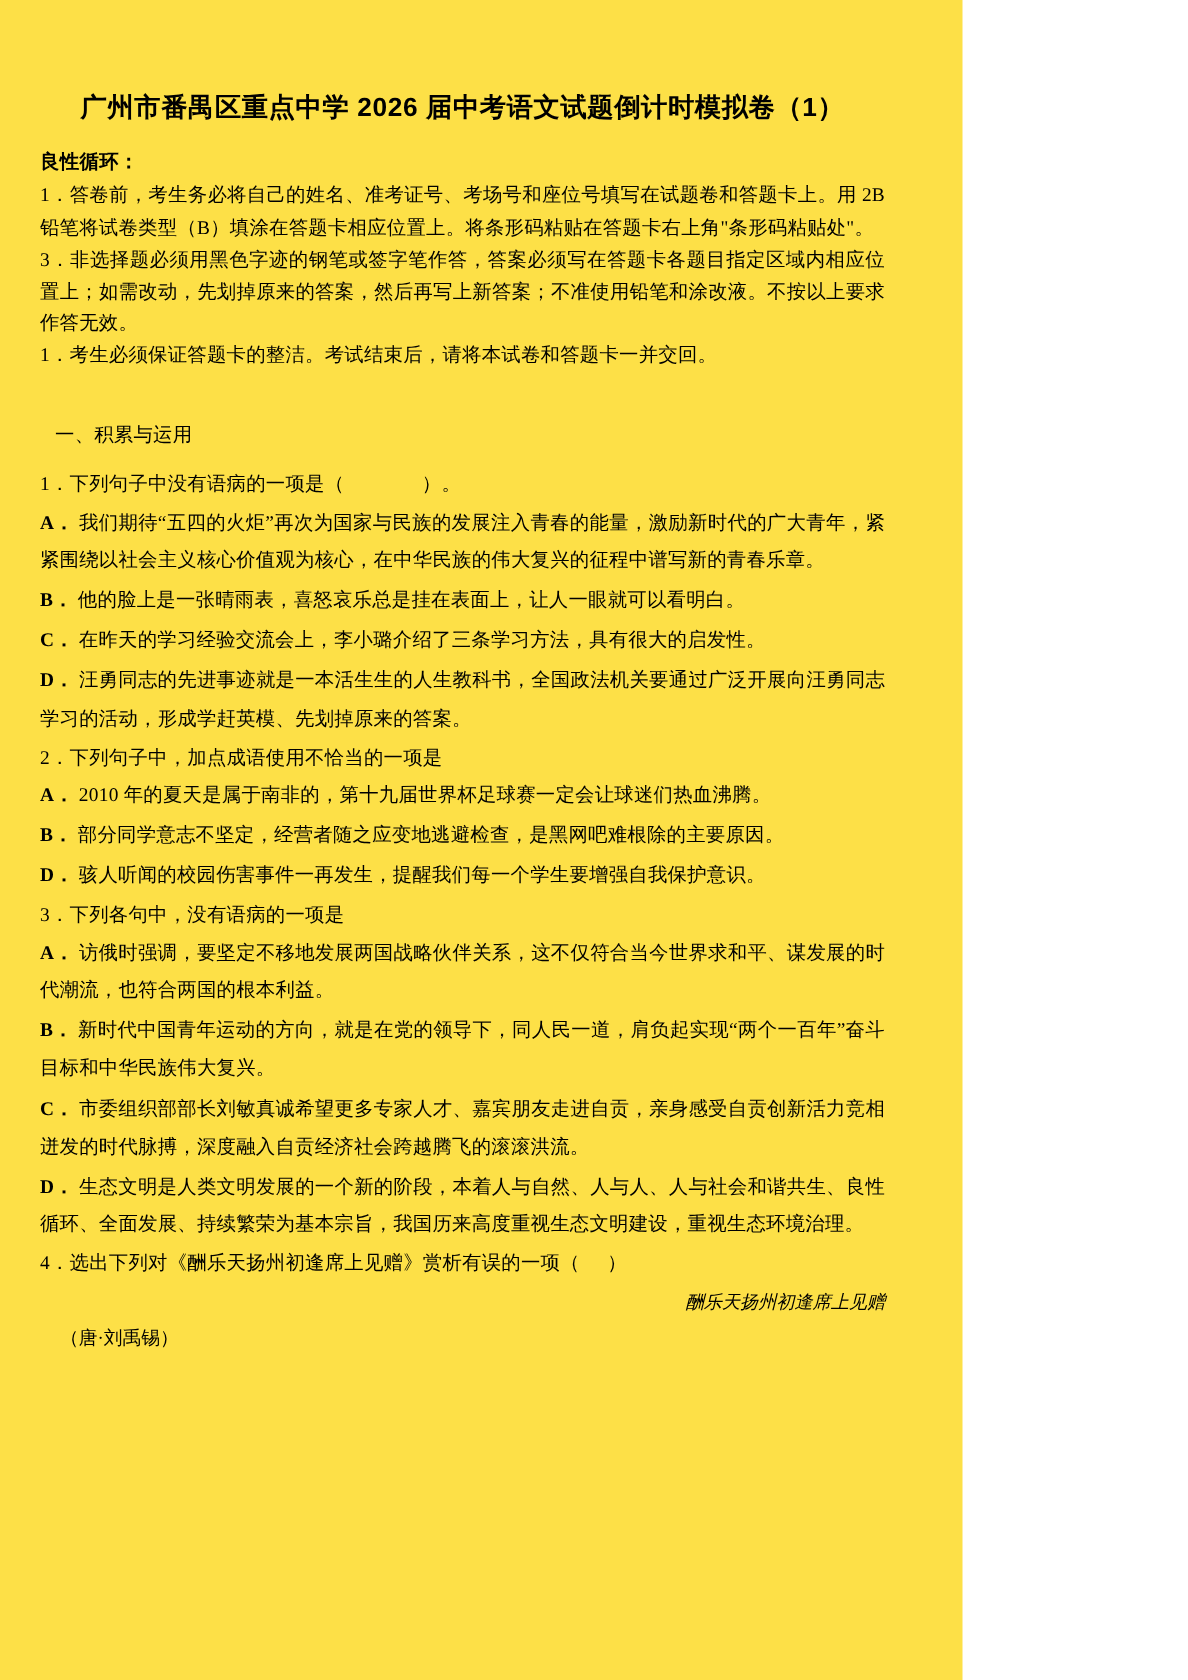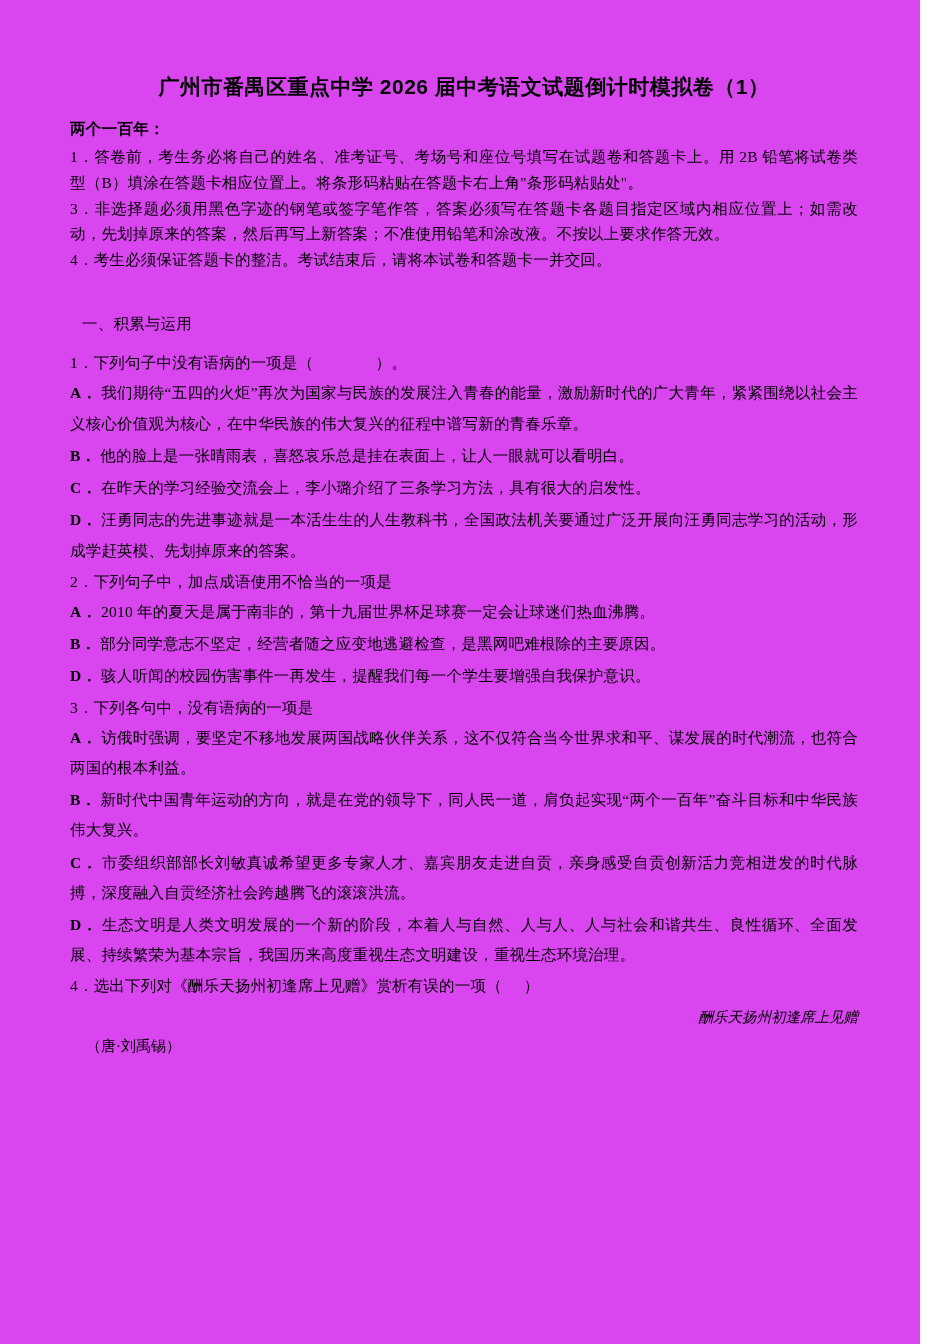--- a/index.html
+++ b/index.html
@@ -7,25 +7,25 @@
     padding: 0;
     background: #ffffff;
   }
   body {
     width: 950px;
     min-height: 1344px;
     font-family: "Liberation Serif", "DejaVu Serif", serif;
     color: #000000;
   }
   .page {
-    width: 920px;
+    width: 770px;
     min-height: 1344px;
     box-sizing: border-box;
-    padding: 60px 62px 30px 70px;
-    background: #d946ef;
+    padding: 60px 62px 30px 32px;
+    background: #fde047;
   }
   .doc-title {
     font-family: "Liberation Sans", "DejaVu Sans", sans-serif;
     font-size: 21px;
     font-weight: bold;
     text-align: center;
     letter-spacing: 0.5px;
     margin: 12px 0 18px 0;
     line-height: 1.4;
   }
@@ -85,25 +85,25 @@
   .blank-sp { display: inline-block; width: 62px; }
   .blank-sp-sm { display: inline-block; width: 22px; }
 </style>
 </head>
 <body>
 
 <div class="page">
 
   <h1 class="doc-title">广州市番禺区重点中学 2026 届中考语文试题倒计时模拟卷（1）</h1>
 
-  <div class="notice-head">两个一百年：</div>
+  <div class="notice-head">良性循环：</div>
 
   <p class="notice-item">1．答卷前，考生务必将自己的姓名、准考证号、考场号和座位号填写在试题卷和答题卡上。用 2B 铅笔将试卷类型（B）填涂在答题卡相应位置上。将条形码粘贴在答题卡右上角"条形码粘贴处"。</p>
   <p class="notice-item">3．非选择题必须用黑色字迹的钢笔或签字笔作答，答案必须写在答题卡各题目指定区域内相应位置上；如需改动，先划掉原来的答案，然后再写上新答案；不准使用铅笔和涂改液。不按以上要求作答无效。</p>
-  <p class="notice-item">4．考生必须保证答题卡的整洁。考试结束后，请将本试卷和答题卡一并交回。</p>
+  <p class="notice-item">1．考生必须保证答题卡的整洁。考试结束后，请将本试卷和答题卡一并交回。</p>
 
   <div class="gap-lg"></div>
 
   <p class="section-title">一、积累与运用</p>
 
   <p class="q-stem"><span>1．下列句子中没有语病的一项是（</span><span class="blank-sp"></span><span>）。</span></p>
 
   <p class="opt"><span class="lbl">A．</span><span>我们期待“五四的火炬”再次为国家与民族的发展注入青春的能量，激励新时代的广大青年，紧紧围绕以社会主义核心价值观为核心，在中华民族的伟大复兴的征程中谱写新的青春乐章。</span></p>
   <p class="opt"><span class="lbl">B．</span><span>他的脸上是一张晴雨表，喜怒哀乐总是挂在表面上，让人一眼就可以看明白。</span></p>
   <p class="opt"><span class="lbl">C．</span><span>在昨天的学习经验交流会上，李小璐介绍了三条学习方法，具有很大的启发性。</span></p>

